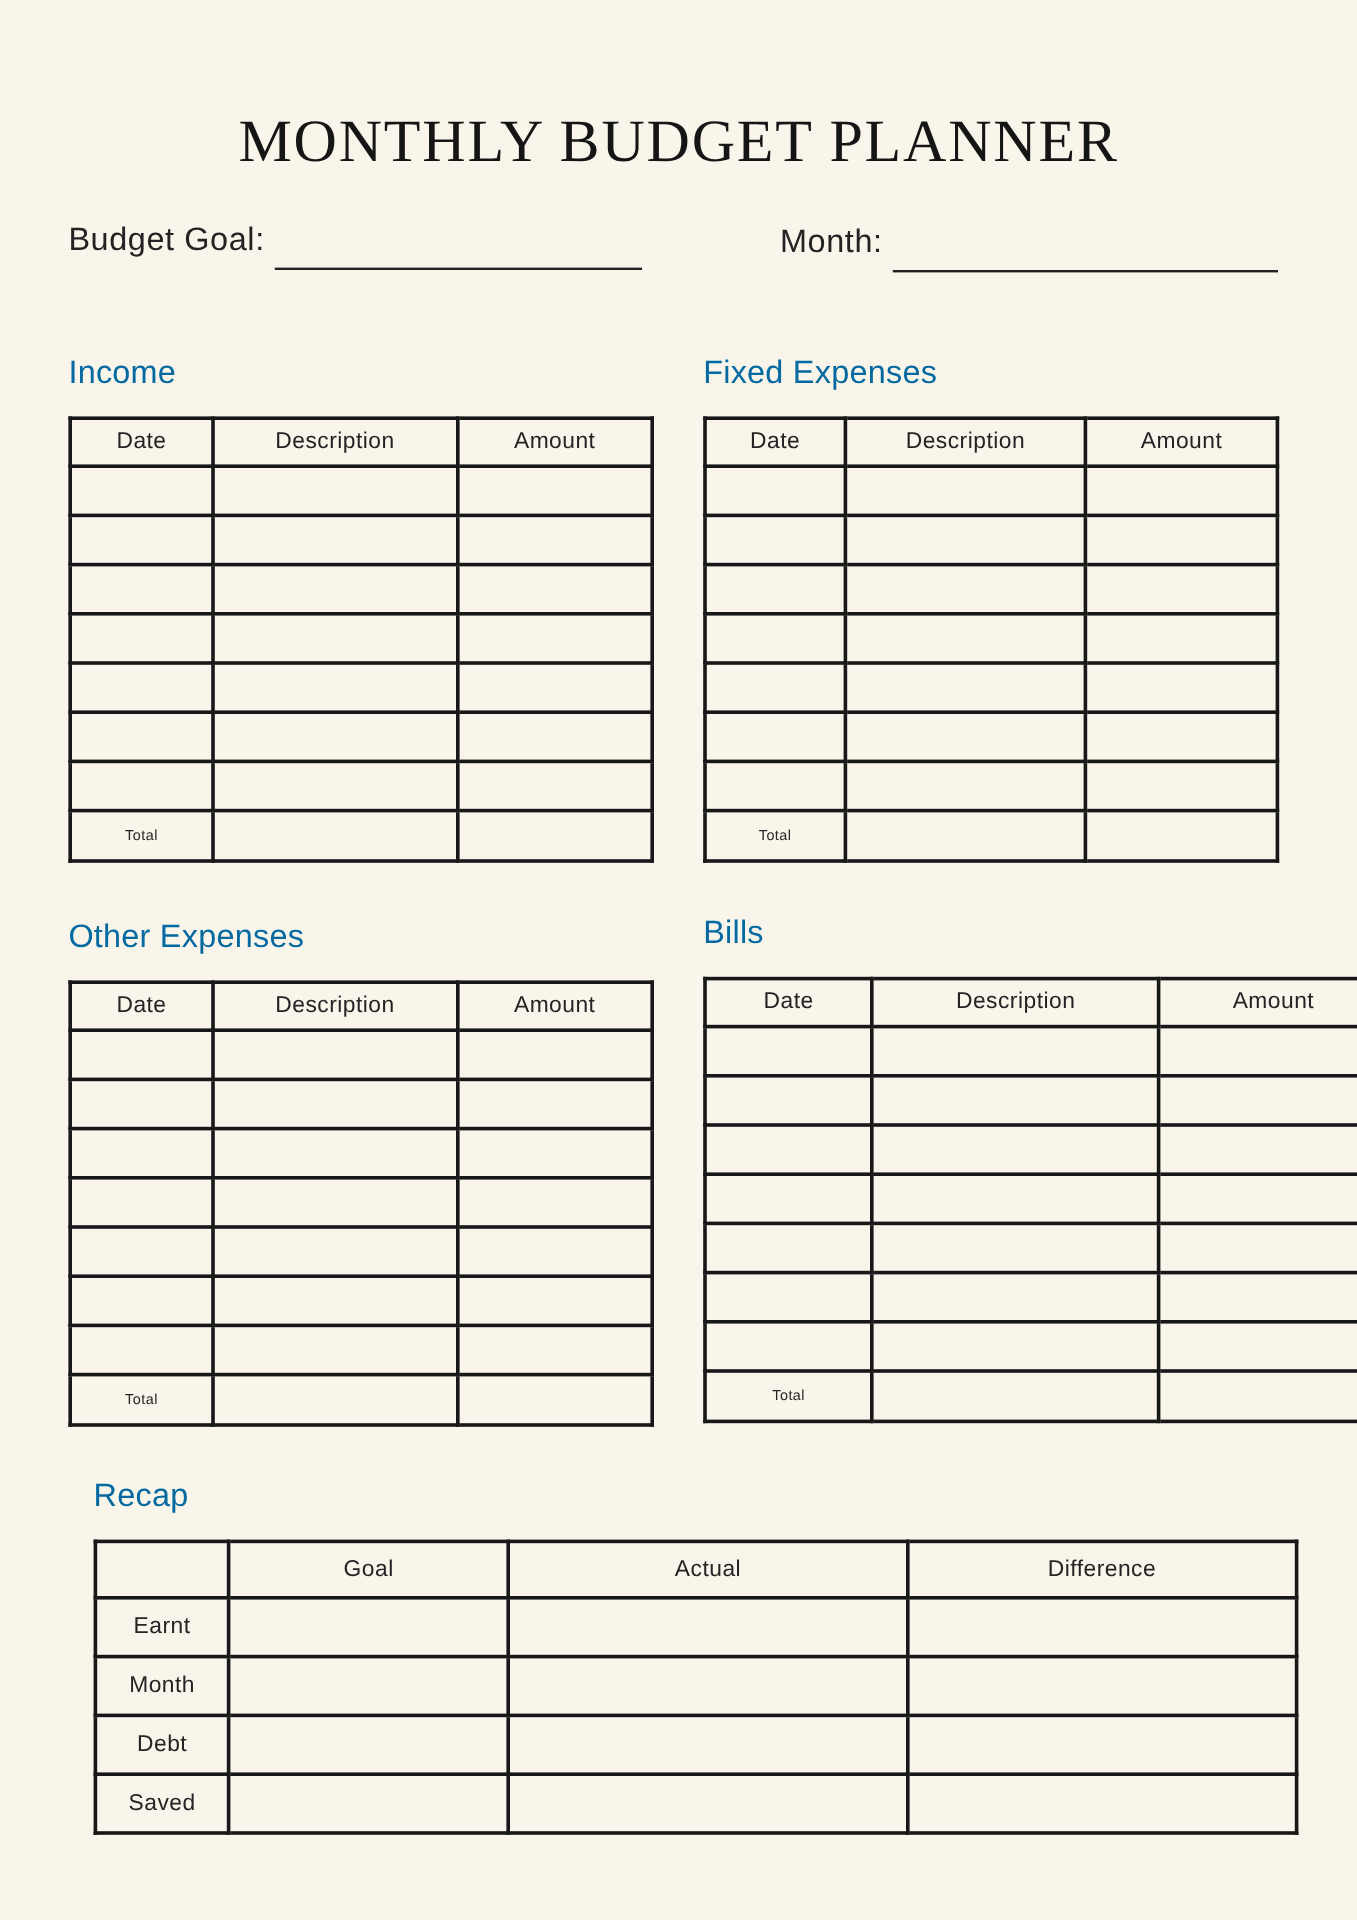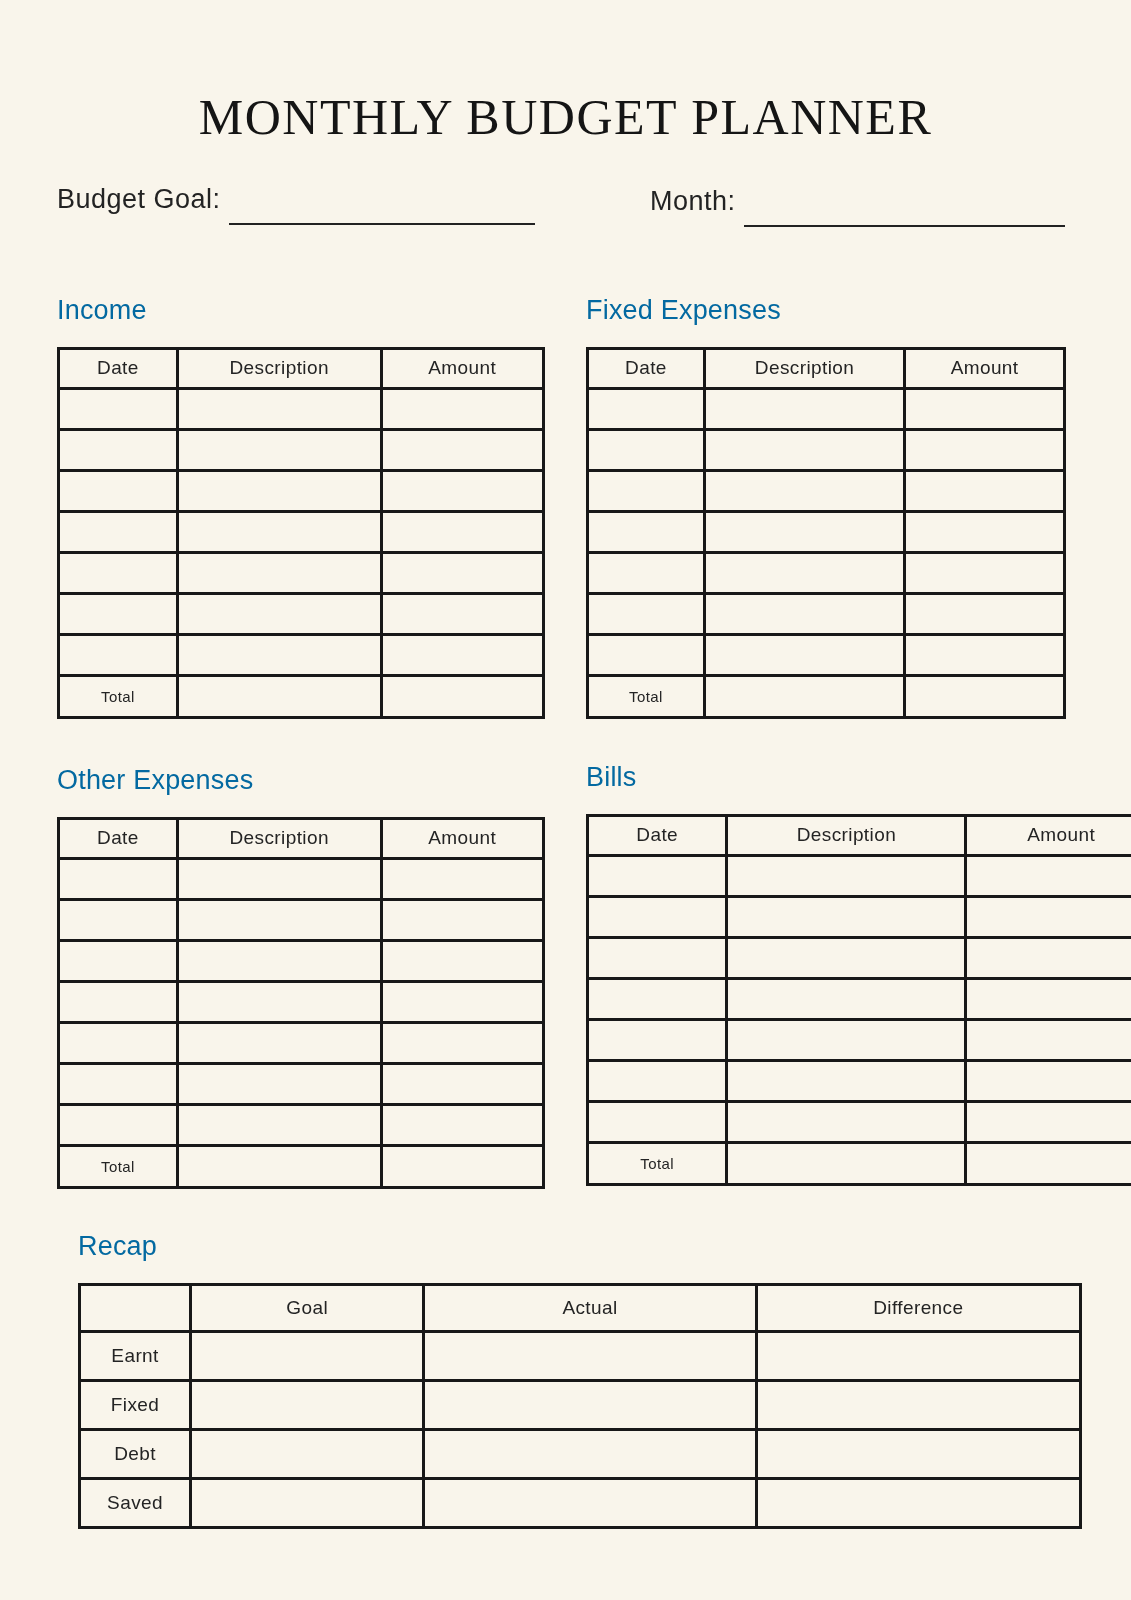--- a/index.html
+++ b/index.html
@@ -51,21 +51,21 @@
   table { border-collapse:collapse; table-layout:fixed; width:100%; background:transparent; }
   th, td { border:3px solid #181818; padding:0; text-align:center; vertical-align:middle; }
 
   .budget-table thead tr { height:40px; }
   .budget-table tbody tr { height:41px; }
   .budget-table tfoot tr { height:42px; }
   .budget-table th {
     font-weight:400; font-size:19px; letter-spacing:0.4px; color:#242424;
   }
   .budget-table .total-label {
-    font-size:15px; letter-spacing:0.4px; color:#242424;margin-left:36px;
+    font-size:12px; letter-spacing:0.4px; color:#242424;margin-left:36px;
   }
   .budget-table col.c-date { width:24.5%; }
   .budget-table col.c-desc { width:42%; }
   .budget-table col.c-amt  { width:33.5%; }
 
   #sec-income { left:57px;  top:296px; width:488px; }
   #sec-fixed  { left:586px; top:296px; width:480px; }
   #sec-other  { left:57px;  top:766px; width:488px; }
   #sec-bills  { left:586px; top:763px; width:572px; }
 
@@ -362,21 +362,21 @@
       </tr>
     </thead>
     <tbody>
         <tr>
           <th>Earnt</th>
           <td></td>
           <td></td>
           <td></td>
         </tr>
         <tr>
-          <th>Fixed</th>
+          <th>Month</th>
           <td></td>
           <td></td>
           <td></td>
         </tr>
         <tr>
           <th>Debt</th>
           <td></td>
           <td></td>
           <td></td>
         </tr>

